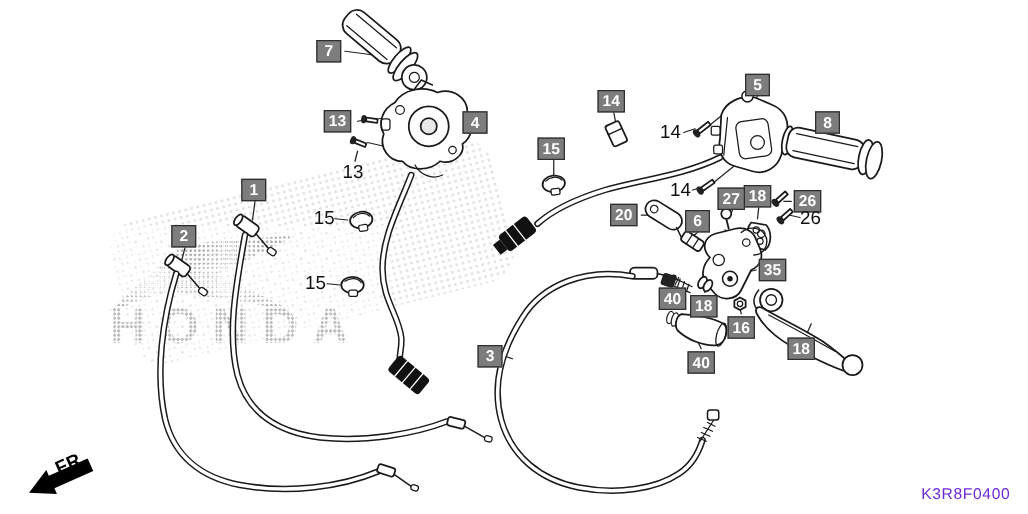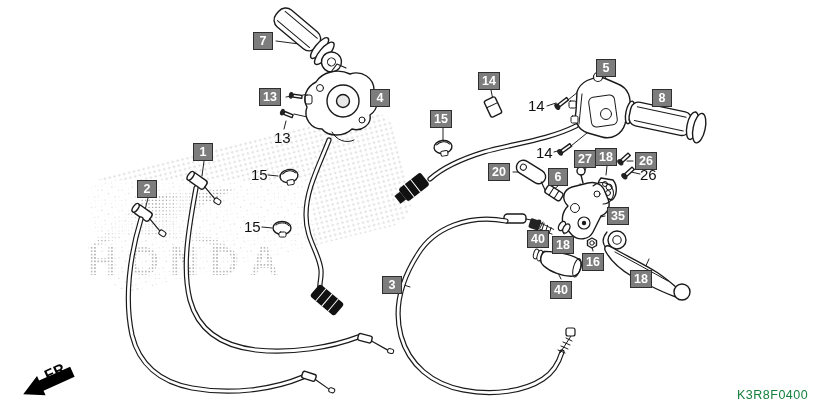--- a/index.html
+++ b/index.html
@@ -39,21 +39,21 @@
     font-size:12.5px;line-height:16px;font-weight:600;text-align:center;
   }
   .tc{
     position:absolute;color:#111;font-size:15px;line-height:16px;font-weight:400;
   }
   .fr-label{
     position:absolute;left:44px;top:362px;color:#000;font-weight:bold;font-size:15px;
     transform:rotate(-24deg);letter-spacing:.5px;
   }
   .diagram-code{
-    position:absolute;left:737px;top:388px;color:#15803d;font-size:12.5px;letter-spacing:.5px;
+    position:absolute;left:737px;top:388px;color:#6d28d9;font-size:12.5px;letter-spacing:.5px;
   }
 </style>
 </head>
 <body>
 
 <div id="stage">
 
   <div class="wm-halo"></div>
   <div class="wm-wing"></div>
   <div class="wm-text">HONDA</div>

